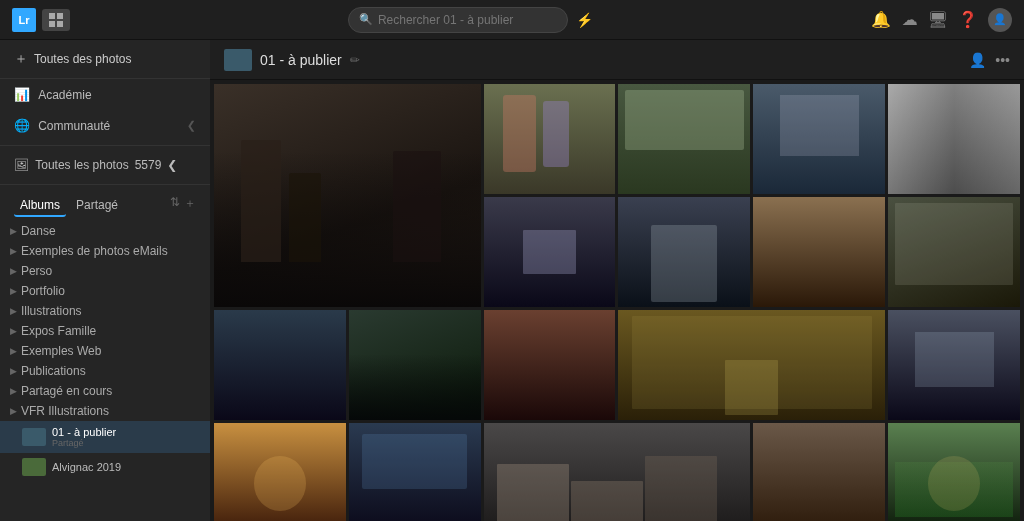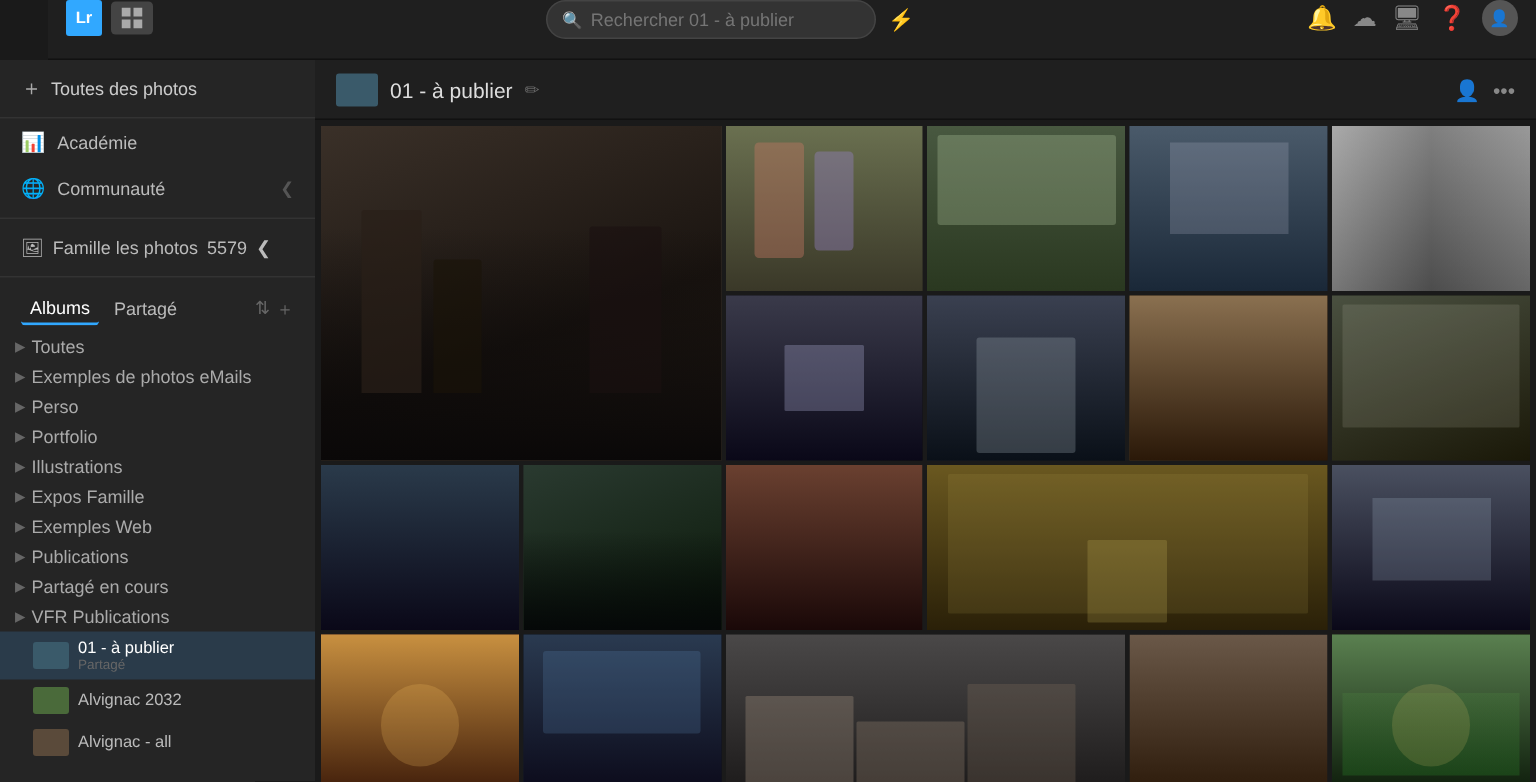--- a/index.html
+++ b/index.html
@@ -12,26 +12,25 @@
       overflow: hidden;
       display: flex;
       flex-direction: column;
     }
 
     
     .topbar {
       height: 40px;
       background: #1f1f1f;
       display: flex;
-      align-items: flex-start;
+      align-items: center;
       padding: 0 12px;
       justify-content: space-between;
       border-bottom: 1px solid #111;
       flex-shrink: 0;
-      margin-left: 32px;
     }
     .topbar-left {
       display: flex;
       align-items: center;
       gap: 6px;
     }
     .lr-logo {
       width: 24px; height: 24px;
       background: #31a8ff;
       display: flex; align-items: center; justify-content: center;
@@ -121,21 +120,21 @@
       padding: 8px 14px;
       font-size: 12px;
       color: #bbb;
       cursor: pointer;
     }
     .sidebar-item .icon { font-size: 13px; color: #aaa; }
 
     .sidebar-separator { height: 1px; background: #333; margin: 4px 0; }
 
     .albums-header {
-      display: flex; align-items: center;
+      display: flex; align-items: flex-start;
       padding: 6px 14px 4px;
       gap: 4px;
     }
     .tab-btn {
       font-size: 12px;
       color: #bbb;
       cursor: pointer;
       padding: 3px 6px;
       border-radius: 3px;
     }
@@ -325,39 +324,39 @@
     <div class="sidebar-item">
       <span class="icon">🌐</span>
       <span>Communauté</span>
       <span style="margin-left:auto;color:#555;font-size:11px;">❮</span>
     </div>
 
     <div class="sidebar-separator"></div>
 
     <div class="toutes-label">
       <span>🖼</span>
-      <span>Famille les photos</span>
+      <span>Toutes les photos</span>
       <span class="count">5579</span>
       <span class="chevron">❮</span>
     </div>
 
     <div class="sidebar-separator"></div>
 
     <div class="albums-header">
       <div class="tab-btn active">Albums</div>
       <div class="tab-btn">Partagé</div>
       <div class="albums-icons">
         <span>⇅</span>
         <span>＋</span>
       </div>
     </div>
 
     <div class="album-group">
       <span class="chevron">▶</span>
-      <span>Toutes</span>
+      <span>Danse</span>
     </div>
     <div class="album-group">
       <span class="chevron">▶</span>
       <span>Exemples de photos eMails</span>
     </div>
     <div class="album-group">
       <span class="chevron">▶</span>
       <span>Perso</span>
     </div>
     <div class="album-group">
@@ -379,37 +378,33 @@
     <div class="album-group">
       <span class="chevron">▶</span>
       <span>Publications</span>
     </div>
     <div class="album-group">
       <span class="chevron">▶</span>
       <span>Partagé en cours</span>
     </div>
     <div class="album-group">
       <span class="chevron">▶</span>
-      <span>VFR Publications</span>
+      <span>VFR Illustrations</span>
     </div>
 
     <div class="album-item active">
       <div class="thumb" style="background:#3a5a6a;"></div>
       <div>
         <div>01 - à publier</div>
         <div class="sub-label">Partagé</div>
       </div>
     </div>
     <div class="album-item">
       <div class="thumb" style="background:#4a6a3a;"></div>
-      <div>Alvignac 2032</div>
-    </div>
-    <div class="album-item">
-      <div class="thumb" style="background:#5a4a3a;"></div>
-      <div>Alvignac - all</div>
+      <div>Alvignac 2019</div>
     </div>
   </div>
 
   <div class="content-area">
 
     <div class="album-header">
       <div class="album-thumb-small" style="background:#3a5a6a;"></div>
       <span class="album-title">01 - à publier</span>
       <span class="edit-icon">✏</span>
       <div class="album-header-right">

